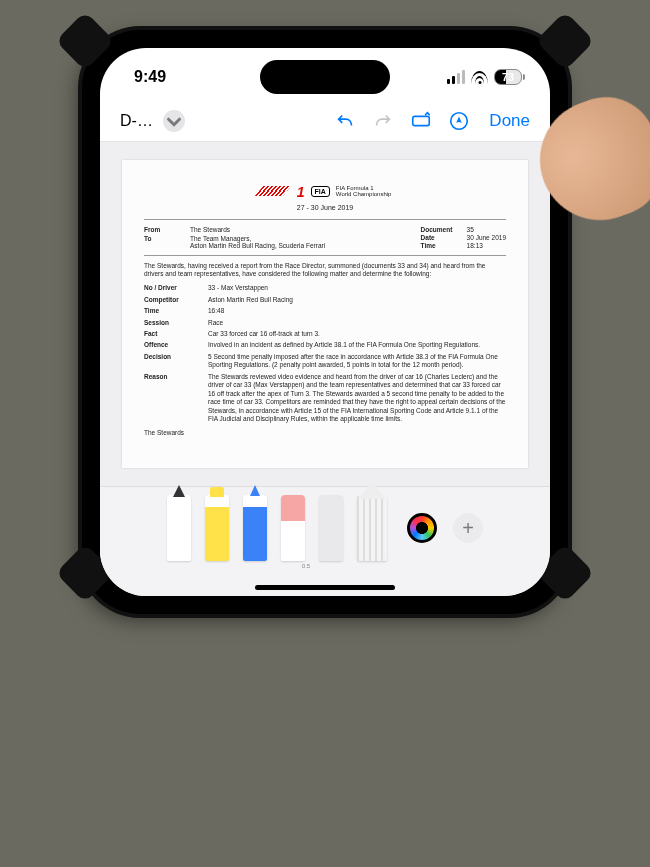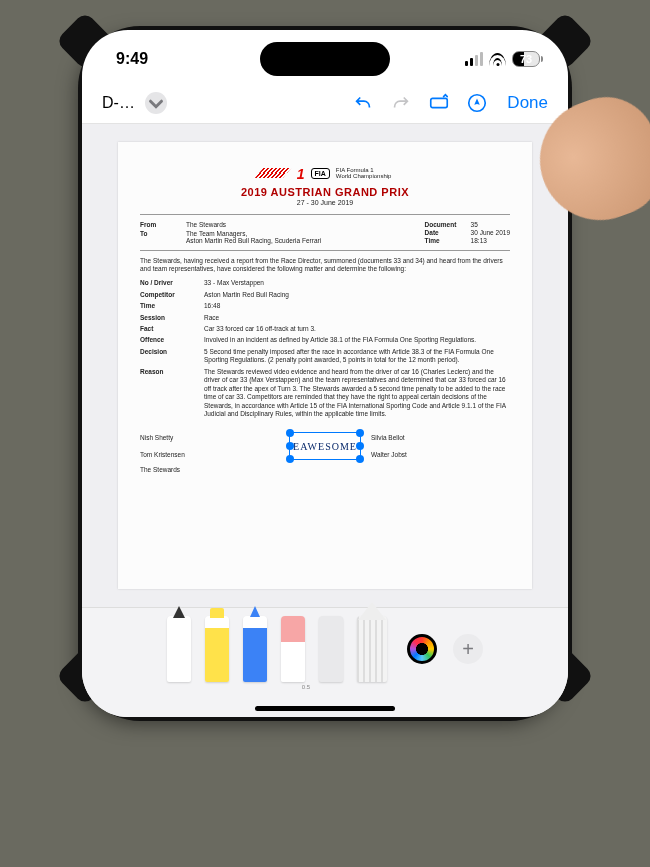--- a/index.html
+++ b/index.html
@@ -7,24 +7,24 @@
     width: 650px; height: 867px;
     background: #6a6a60;
     font-family: -apple-system, "Helvetica Neue", Arial, sans-serif;
     position: relative;
     overflow: hidden;
   }
   
   .phone {
     position: absolute;
     left: 82px; top: 30px;
-    width: 486px; height: 687px;
+    width: 486px; height: 584px;
     background: #000;
     border-radius: 58px;
-    padding: 0;
+    padding: 18px;
     box-shadow: 0 0 0 4px #111, -4px 6px 20px rgba(0,0,0,0.5);
   }
   .bumper { position:absolute; width:42px; height:42px; background:#111; border-radius:10px; }
   .bumper.tl { left:-18px; top:-10px; transform:rotate(45deg); }
   .bumper.tr { right:-18px; top:-10px; transform:rotate(-45deg); }
   .bumper.bl { left:-18px; bottom:20px; transform:rotate(-45deg); }
   .bumper.br { right:-18px; bottom:20px; transform:rotate(45deg); }
   .screen {
     width: 100%; height: 100%;
     background: #fff;
@@ -224,21 +224,20 @@
             <span class="f1-mark">
               <span class="stripes"></span>
                 <span class="one">1</span>
             </span>
             <span class="fia-badge">FIA</span>
             <span class="champ">
               <div>FIA Formula 1</div>
                 <div>World Championship</div>
             </span>
           </div>
-          <div class="doc-title">2019 AUSTRIAN GRAND PRIX</div>
           <div class="doc-dates">27 - 30 June 2019</div>
         </div>
         <hr class="hr">
         <div class="meta">
           <div class="meta-col">
             <span class="k">From</span>
               <span>The Stewards</span>
             <span class="k">To</span>
             <span>
                 <div>The Team Managers,</div>
@@ -267,35 +266,20 @@
             <span class="v">Race</span>
           <span class="k">Fact</span>
             <span class="v">Car 33 forced car 16 off-track at turn 3.</span>
           <span class="k">Offence</span>
             <span class="v">Involved in an incident as defined by Article 38.1 of the FIA Formula One Sporting Regulations.</span>
           <span class="k">Decision</span>
             <span class="v">5 Second time penalty imposed after the race in accordance with Article 38.3 of the FIA Formula One Sporting Regulations. (2 penalty point awarded, 5 points in total for the 12 month period).</span>
           <span class="k">Reason</span>
             <span class="v">The Stewards reviewed video evidence and heard from the driver of car 16 (Charles Leclerc) and the driver of car 33 (Max Verstappen) and the team representatives and determined that car 33 forced car 16 off track after the apex of Turn 3. The Stewards awarded a 5 second time penalty to be added to the race time of car 33. Competitors are reminded that they have the right to appeal certain decisions of the Stewards, in accordance with Article 15 of the FIA International Sporting Code and Article 9.1.1 of the FIA Judicial and Disciplinary Rules, within the applicable time limits.</span>
         </div>
-        <div class="sig-block">
-          <span class="l">Nish Shetty</span>
-          <div class="annot-box">
-            <span class="annot-text">EAWESOME</span>
-            <span class="h tl"></span>
-            <span class="h tr"></span>
-            <span class="h bl"></span>
-            <span class="h br"></span>
-            <span class="h ml"></span>
-            <span class="h mr"></span>
-          </div>
-          <span class="r">Silvia Bellot</span>
-          <span class="l">Tom Kristensen</span>
-          <span class="r">Walter Jobst</span>
-        </div>
         <div class="stewards-line">The Stewards</div>
       </div>
     </div>
 
     <div class="tray">
       <div class="tools">
         <div class="tool pen">
             <span class="tip"></span>
           </div>
         <div class="tool marker">

